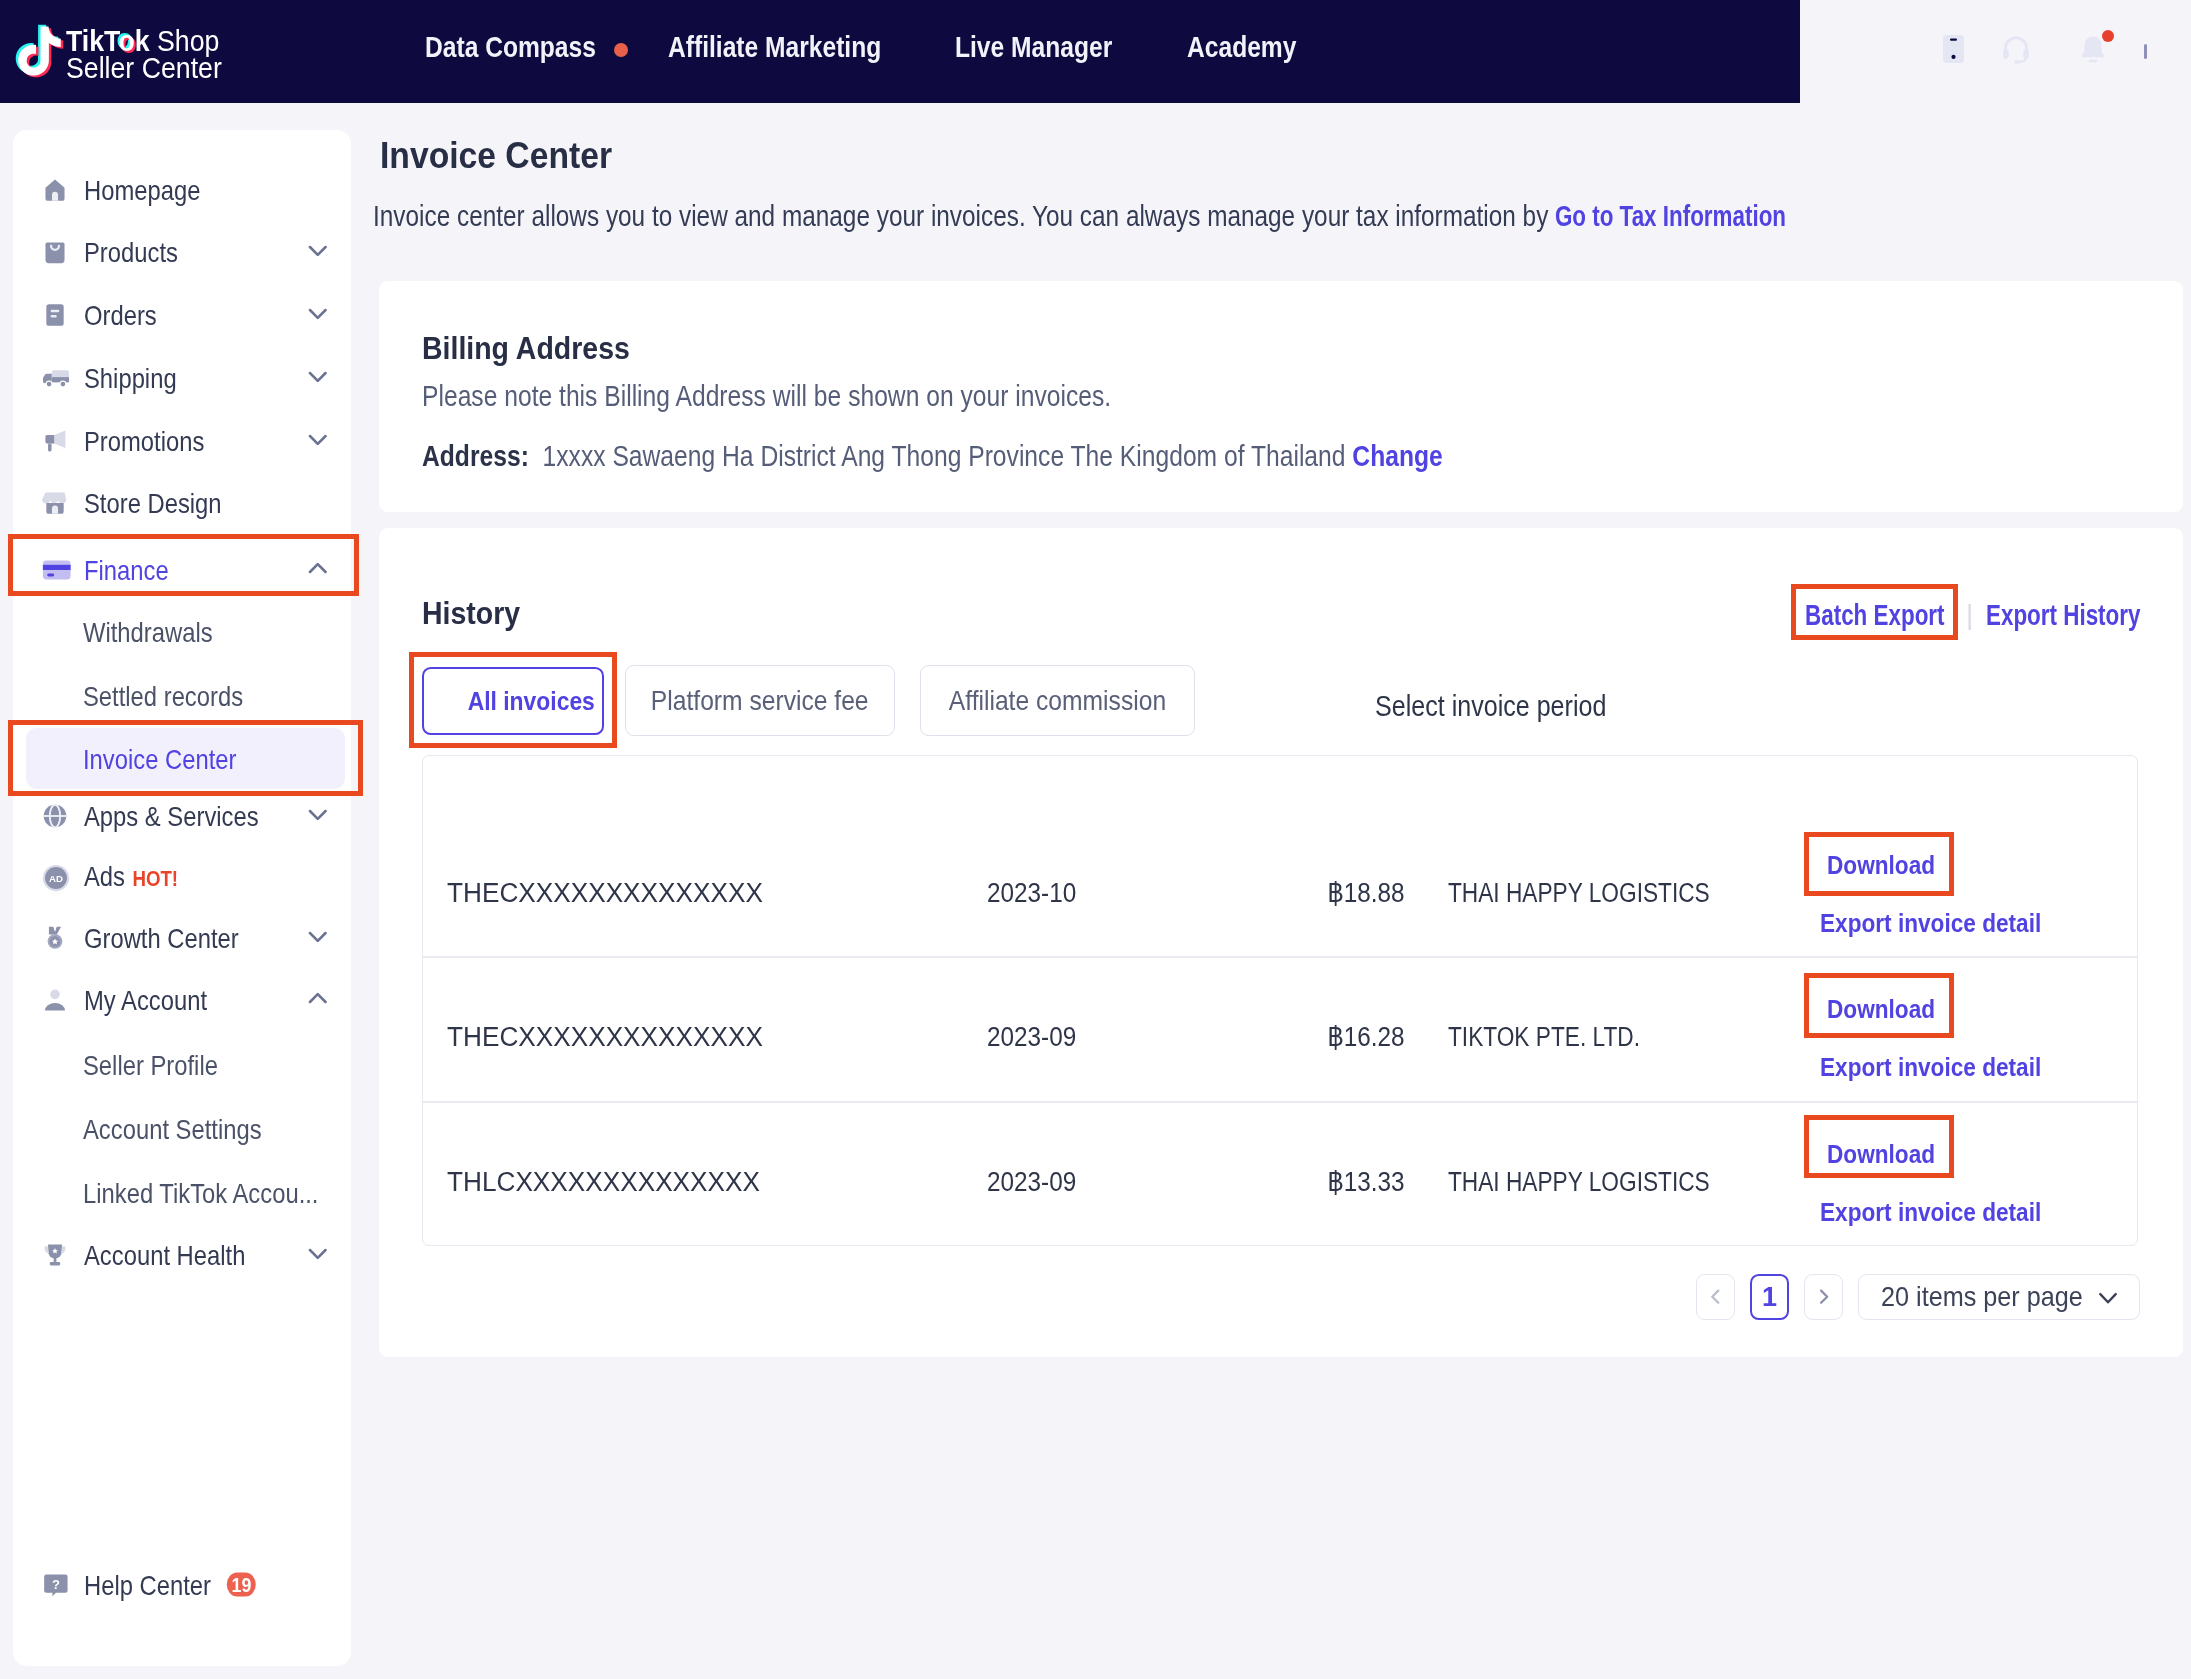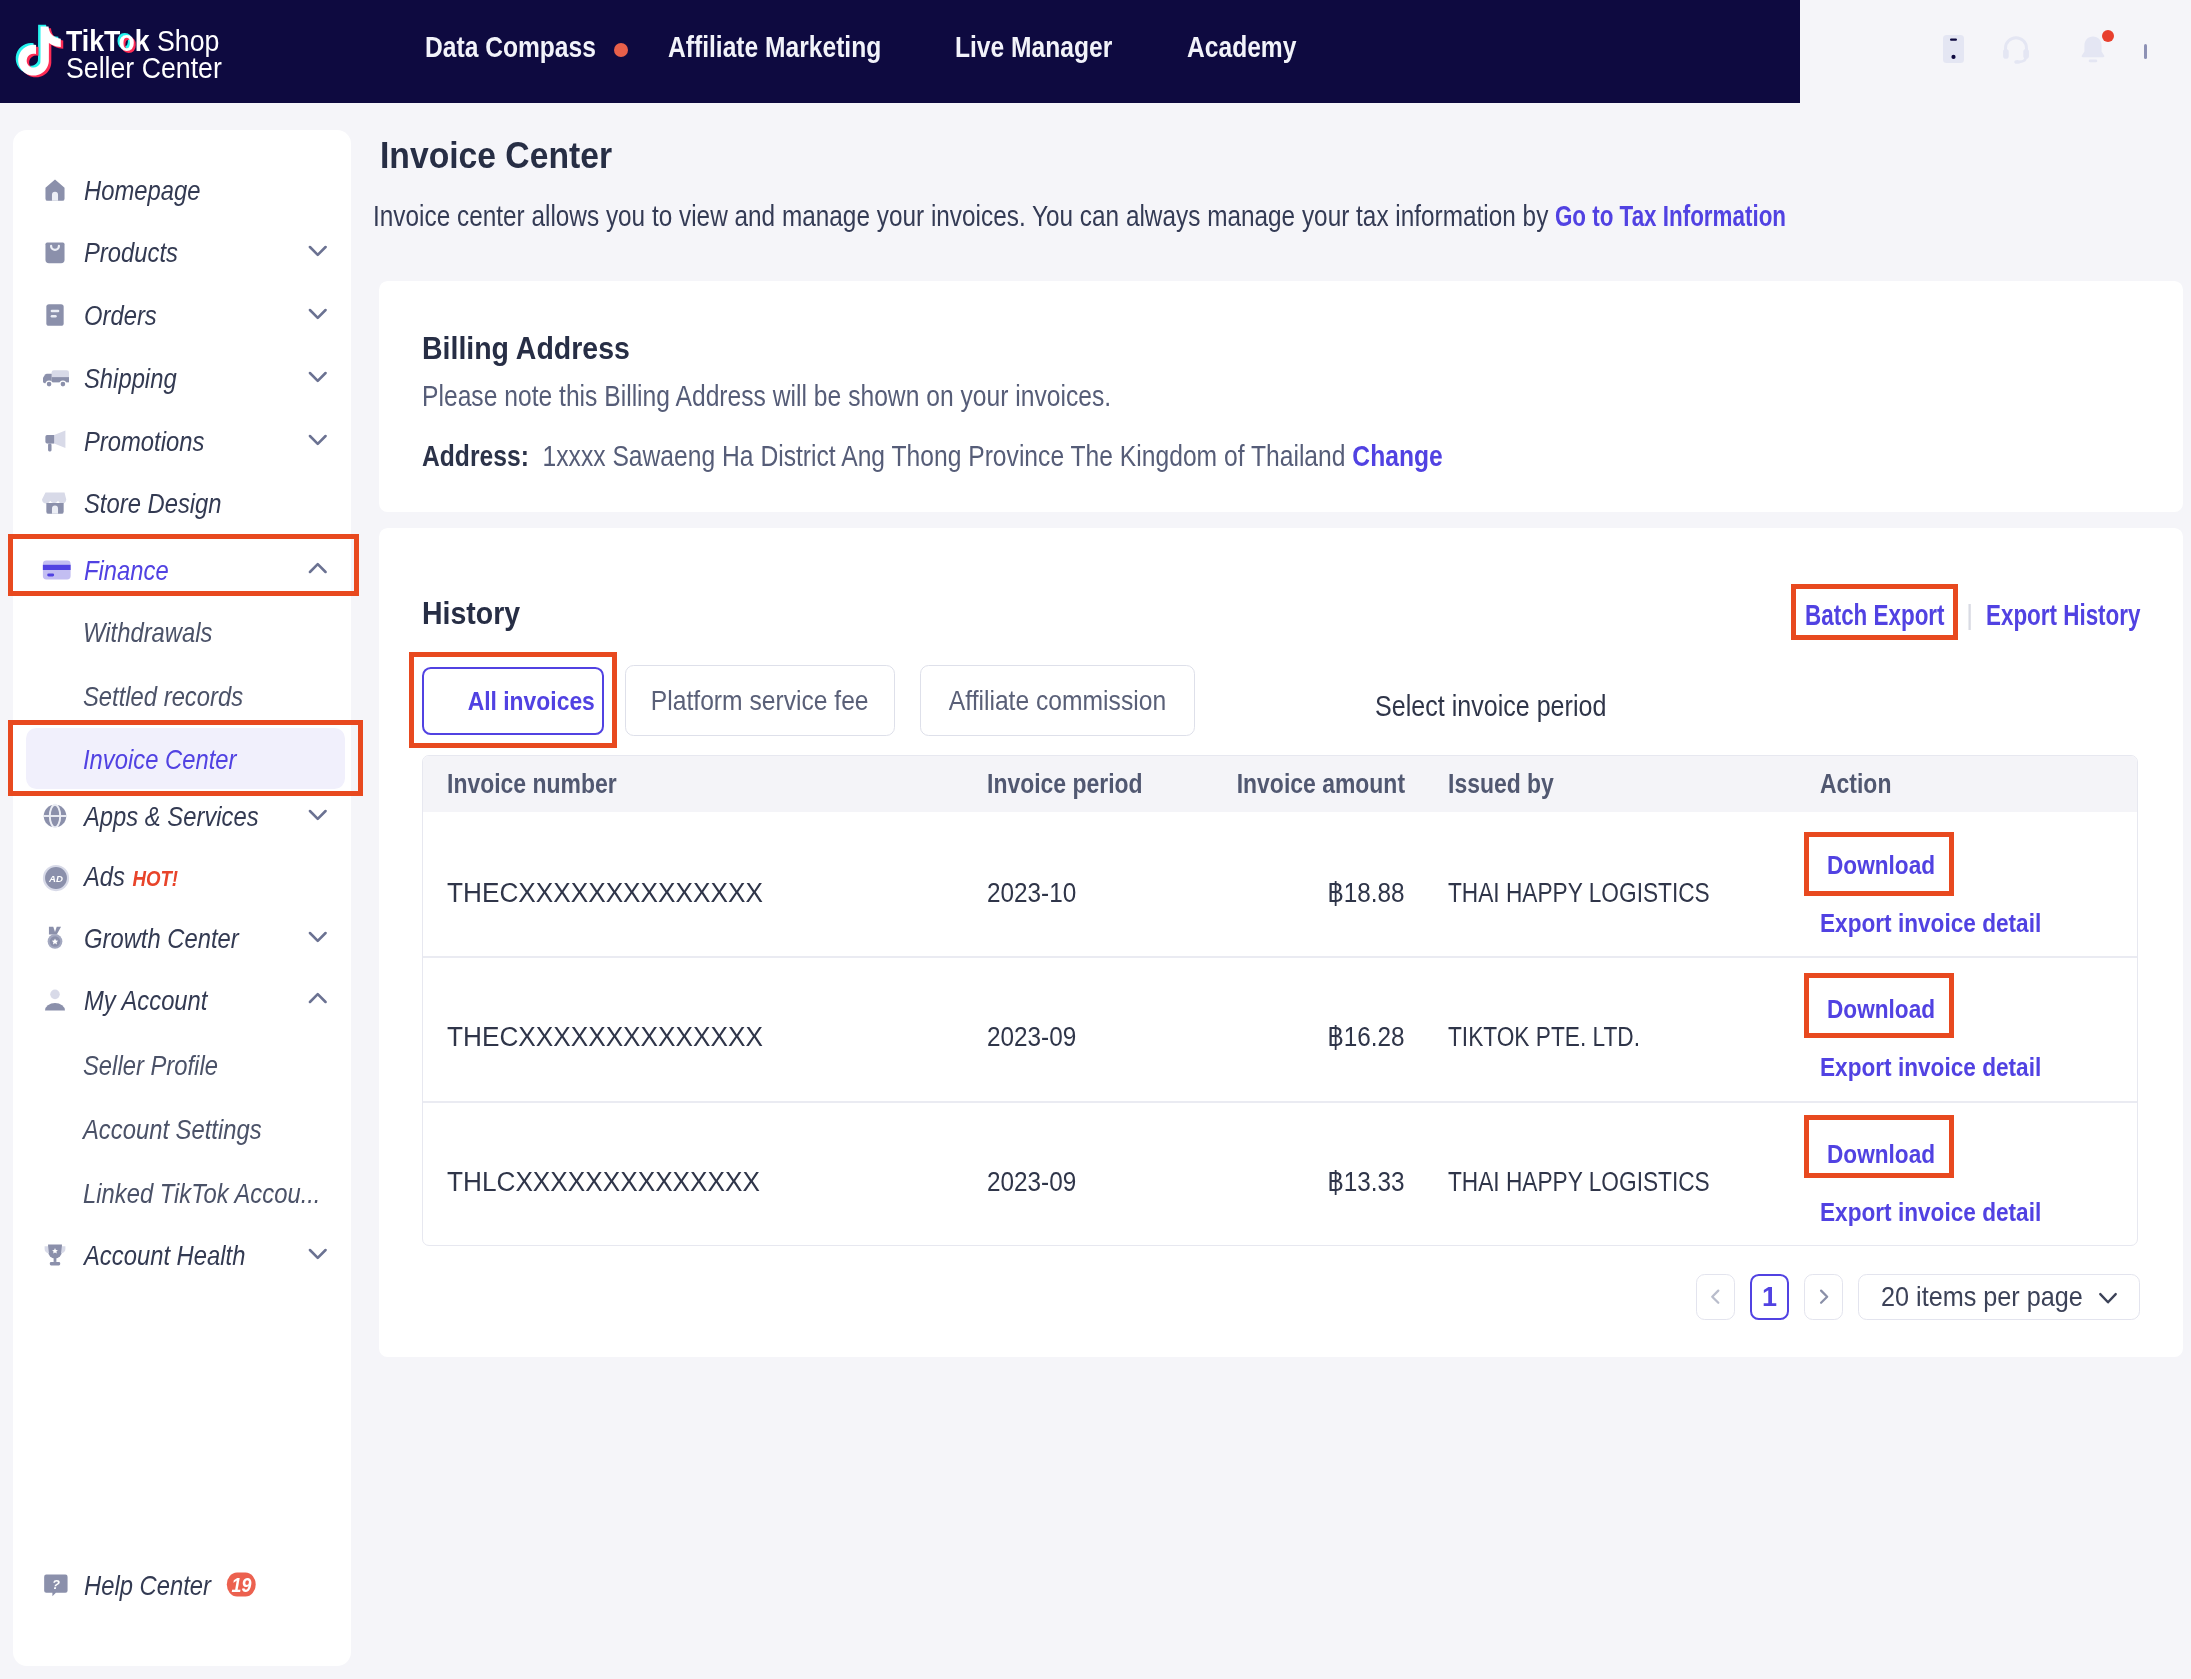--- a/index.html
+++ b/index.html
@@ -13,21 +13,21 @@
 .topbar { position:absolute; left:0; top:0; width:1800px; height:103px; background:#0e0a40; }
 .logo-t1 { position:absolute; left:66px; top:26px; color:#fff; font-size:30px; line-height:30px; font-weight:700; transform:scaleX(.89); transform-origin:0 0; white-space:nowrap;}
 .logo-t1 .shop { font-weight:400; }
 .logo-t2 { position:absolute; left:66px; top:53px; color:#fff; font-size:30px; line-height:30px; font-weight:400; transform:scaleX(.89); transform-origin:0 0; white-space:nowrap;}
 .nav-item { position:absolute; top:32px; color:#f2f3fa; font-size:30px; line-height:30px; font-weight:700; transform:scaleX(.82); transform-origin:0 0; white-space:nowrap;}
 .navdot { position:absolute; left:614px; top:43px; width:14px; height:14px; border-radius:50%; background:#e8604a; }
 .hicon { position:absolute; top:35px; }
 .hdivider { position:absolute; left:2144px; top:44px; width:2.6px; height:14.8px; background:#8d91b5; border-radius:1.7px; }
 
 
-.sidebar { position:absolute; left:13px; top:130px; width:338px; height:1536px; background:#fff; border-radius:14px;font-style:italic; }
+.sidebar { position:absolute; left:13px; top:130px; width:338px; height:1536px; background:#fff; border-radius:14px; }
 .srow { position:absolute; left:0; width:338px; height:63px; }
 .srow .sic { position:absolute; left:29px; top:50%; transform:translateY(-50%); width:26px; height:26px;text-align:center; }
 .srow .stx { position:absolute; left:71px; top:50%; transform:translateY(-50%) scaleX(.85); transform-origin:0 50%; font-size:28px; line-height:35px; color:#333a52; font-weight:400; white-space:nowrap; }
 .srow .sub { color:#4b5268; }
 .srow .chev { position:absolute; left:290px; top:50%; transform:translateY(-50%); }
 .active-pill { position:absolute; left:13px; width:319px; height:61px; background:#f1f0fc; border-radius:10.4px; }
 .purple { color:#5142e2 !important; }
 .bold { font-weight:700; }
 .hot { color:#e8442a; font-size:22px; font-weight:700; margin-left:8.7px; }
 .badge19 { display:inline-block; margin-left:14px; background:#ec614f; color:#fff; font-size:21px; font-weight:700; border-radius:12px; padding:0px 5.2px 0.9px; vertical-align:2.6px; line-height:23.5px;}
@@ -289,37 +289,20 @@
     </div>
   <div class="tab" style="left:246px; width:270px;">
       <span>Platform service fee</span>
     </div>
   <div class="tab" style="left:541px; width:275px;">
       <span>Affiliate commission</span>
     </div>
   <div class="abs" style="left:996px; top:161px; font-size:29.5px; color:#2f3549; transform:scaleX(.85); transform-origin:0 0; white-space:nowrap;">Select invoice period</div>
 
   <div class="tbl" id="tbl">
-      <div class="thead">
- <div class="th" style="left:23.5px;">
-          <span>Invoice number</span>
-        </div>
- <div class="th" style="left:564px;">
-          <span>Invoice period</span>
-        </div>
- <div class="th ra" style="right:732px; justify-content:flex-end;">
-          <span>Invoice amount</span>
-        </div>
- <div class="th" style="left:1025px;">
-          <span>Issued by</span>
-        </div>
- <div class="th" style="left:1397px;">
-          <span>Action</span>
-        </div>
-</div>
       <div class="trow" style="top:56px;">
    <div class="td" style="left:23.5px; top:66px; transform:scaleX(.97);">THECXXXXXXXXXXXXXX</div>
    <div class="td" style="left:564px; top:66px; transform:scaleX(.9);">2023-10</div>
    <div class="td" style="right:732px; top:66px; transform:scaleX(.9); transform-origin:100% 50%;"><span class="baht">B</span>18.88</div>
    <div class="td" style="left:1025px; top:66px; transform:scaleX(.84);">THAI HAPPY LOGISTICS</div>
    <div class="td alink" style="left:1404px; top:38px; transform:scaleX(.87);">Download</div>
    <div class="td alink" style="left:1397px; top:96px; transform:scaleX(.87);">Export invoice detail</div>
   </div>
       <div class="tsep" style="top:200px;"></div>
       <div class="trow" style="top:200px;">

